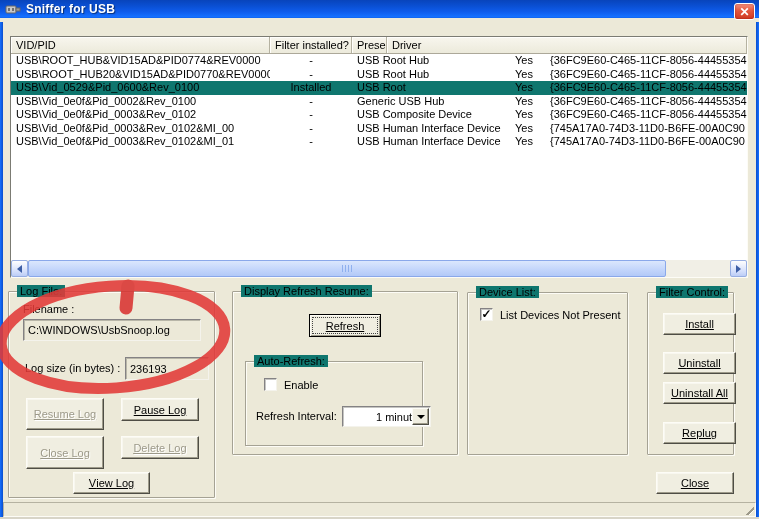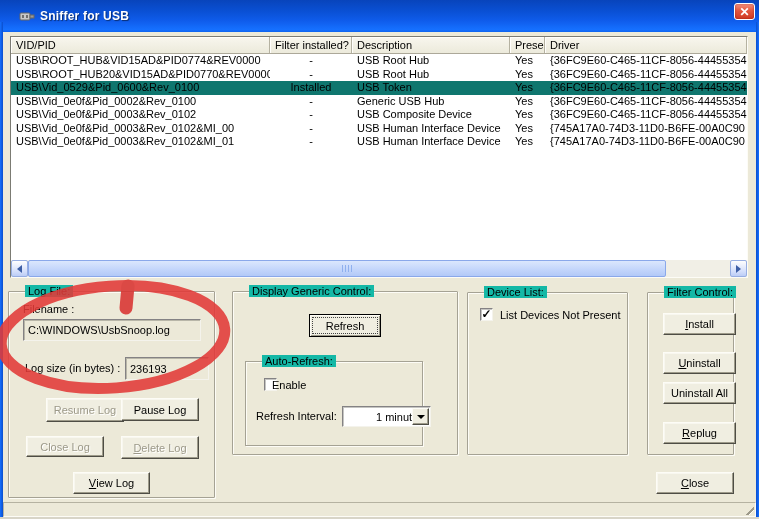--- a/index.html
+++ b/index.html
@@ -2,23 +2,23 @@
 <html><head>
 <meta charset="utf-8">
 <style>
   * { box-sizing: border-box; margin: 0; padding: 0; }
   html,body { width:759px; height:519px; }
   body { font-family:"Liberation Sans", sans-serif; font-size:11px; color:#000; }
 
   #window { position:relative; width:759px; height:519px; background:#ece9d8; overflow:hidden; }
 
   
-  .titlebar { position:absolute; left:0; top:0; width:759px; height:32px;
+  .titlebar { position:absolute; left:0; top:0; width:759px; height:18px;
     background:linear-gradient(180deg,#0844bb 0%,#0a50d4 35%,#0f5ceb 65%,#1570ff 92%,#0f63ef 100%);
-    display:flex; align-items:center; padding-left:19px; }
+    display:flex; align-items:center; padding-left:5px; }
   .titlebar-title { color:#fff; font-weight:bold; font-size:12px; margin-left:5px;
     text-shadow:1px 1px 1px rgba(0,0,0,.5); letter-spacing:.2px; }
   .app-icon { width:16px; height:14px; display:inline-block; }
   .close-btn { position:absolute; right:4px; top:3px; width:21px; height:17px;
     background:linear-gradient(180deg,#f2927f 0%,#e3563e 45%,#cf3a22 100%);
     border:1px solid #fff; border-radius:3px; color:#fff; font-weight:bold; font-size:12px;
     display:flex; align-items:center; justify-content:center; line-height:1;
     box-shadow:inset 0 0 2px rgba(120,0,0,.6); cursor:default; }
   .frame-left { position:absolute; left:0; top:22px; bottom:0; width:3px; background:linear-gradient(90deg,#1570ff,#0a4ecd); }
   .frame-right { position:absolute; right:0; top:22px; bottom:0; width:3px; background:linear-gradient(90deg,#0a4ecd,#1570ff); }
@@ -48,31 +48,31 @@
   .tri-right { width:0; height:0; border-top:4px solid transparent; border-bottom:4px solid transparent; border-left:5px solid #3e5fa6; }
   .sb-thumb { position:absolute; left:17px; top:0; width:638px; height:17px;
     background:linear-gradient(180deg,#dbe7fd 0%,#c4d6fb 55%,#b2c9f8 100%);
     border:1px solid #8aa8ea; border-radius:2px; display:flex; align-items:center; justify-content:center; }
   .sb-grip { width:11px; height:7px;
     background:repeating-linear-gradient(90deg,#8fb0ee 0 1px,rgba(0,0,0,0) 1px 3px); }
 
   
   .group { position:absolute; border:1px solid #a5a294; border-radius:1px;
     box-shadow:inset 1px 1px 0 #fdfcf6, 1px 1px 0 #fdfcf6; }
-  .group-label { position:absolute; top:-7px; left:16px; background:#14b8a6; padding:0 3px; white-space:nowrap; }
+  .group-label { position:absolute; top:-7px; left:8px; background:#0f766e; padding:0 3px; white-space:nowrap; }
   .subgroup { position:absolute; border:1px solid #a5a294;
     box-shadow:inset 1px 1px 0 #fdfcf6, 1px 1px 0 #fdfcf6; }
 
   .lbl { position:absolute; white-space:nowrap; }
 
   
   .btn { position:absolute; background:#f0eee1; font-family:"Liberation Sans",sans-serif; font-size:11px;
     border:1px solid; border-color:#fdfcf6 #4e4d45 #4e4d45 #fdfcf6;
     box-shadow:inset -1px -1px 0 #9e9b8a, inset 1px 1px 0 #f8f7ef;
-    display:flex; align-items:center; justify-content:center; cursor:default; white-space:nowrap; }
+    display:flex; align-items:center; justify-content:center; cursor:default; white-space:nowrap;text-decoration:underline; }
   .btn.disabled { color:#9c9989; text-shadow:1px 1px 0 #fff; }
   .btn.default { border-color:#000; box-shadow:inset 1px 1px 0 #fdfcf6, inset -1px -1px 0 #9e9b8a;
     outline:1px dotted #444; outline-offset:-4px; }
 
   
   .field { position:absolute; background:#ece9d8; border:1px solid; border-color:#848284 #f4f3ec #f4f3ec #848284;
     box-shadow:inset 1px 1px 0 rgba(90,90,80,.35); display:flex; align-items:center; padding-left:4px; white-space:nowrap; }
 
   
   .checkbox { position:absolute; width:13px; height:13px; background:#fff; border:1px solid;
@@ -121,21 +121,20 @@
       </span>
   </div>
   <div class="frame-left"></div>
   <div class="frame-right"></div>
   <div class="frame-bottom"></div>
 
   <div class="listview">
     <div class="lv-header">
       <div class="hcell c1">VID/PID</div>
       <div class="hcell c2">Filter installed?</div>
-      <div class="hcell c3">Description</div>
       <div class="hcell c4">Present</div>
       <div class="hcell c5">Driver</div>
     </div>
     <div class="lv-rows">
       <div class="trow">
         <div class="cell c1">USB\ROOT_HUB&amp;VID15AD&amp;PID0774&amp;REV0000</div>
         <div class="cell c2">-</div>
         <div class="cell c3">USB Root Hub</div>
         <div class="cell c4">Yes</div>
         <div class="cell c5">{36FC9E60-C465-11CF-8056-44455354</div>
@@ -143,21 +142,21 @@
       <div class="trow">
         <div class="cell c1">USB\ROOT_HUB20&amp;VID15AD&amp;PID0770&amp;REV0000</div>
         <div class="cell c2">-</div>
         <div class="cell c3">USB Root Hub</div>
         <div class="cell c4">Yes</div>
         <div class="cell c5">{36FC9E60-C465-11CF-8056-44455354</div>
       </div>
       <div class="trow selected">
         <div class="cell c1">USB\Vid_0529&amp;Pid_0600&amp;Rev_0100</div>
         <div class="cell c2">Installed</div>
-        <div class="cell c3">USB Token</div>
+        <div class="cell c3">USB Root</div>
         <div class="cell c4">Yes</div>
         <div class="cell c5">{36FC9E60-C465-11CF-8056-44455354</div>
       </div>
       <div class="trow">
         <div class="cell c1">USB\Vid_0e0f&amp;Pid_0002&amp;Rev_0100</div>
         <div class="cell c2">-</div>
         <div class="cell c3">Generic USB Hub</div>
         <div class="cell c4">Yes</div>
         <div class="cell c5">{36FC9E60-C465-11CF-8056-44455354</div>
       </div>
@@ -199,34 +198,34 @@
   <div class="group" style="left:8px; top:291px; width:207px; height:207px;">
     <span class="group-label">Log File:</span>
     <span class="lbl" style="left:14px; top:11px;">Filename :</span>
     <div class="field" style="left:14px; top:27px; width:178px; height:22px;">
       <span>C:\WINDOWS\UsbSnoop.log</span>
     </div>
     <span class="lbl" style="left:16px; top:70px;">Log size (in bytes) :</span>
     <div class="field" style="left:116px; top:65px; width:84px; height:23px;">
       <span>236193</span>
     </div>
-    <div class="btn disabled" style="left:17px; top:106px; width:78px; height:24px;margin-left:20px;">Resume Log</div>
+    <div class="btn disabled" style="left:17px; top:106px; width:78px; height:32px;">Resume Log</div>
     <div class="btn" style="left:112px; top:106px; width:78px; height:23px;">Pause Log</div>
-    <div class="btn disabled" style="left:17px; top:144px; width:78px; height:21px;">Close Log</div>
+    <div class="btn disabled" style="left:17px; top:144px; width:78px; height:33px;">Close Log</div>
     <div class="btn disabled" style="left:112px; top:144px; width:78px; height:23px;"><u>D</u>elete Log</div>
     <div class="btn" style="left:64px; top:180px; width:77px; height:22px;"><u>V</u>iew Log</div>
   </div>
 
   <div class="group" style="left:232px; top:291px; width:226px; height:164px;">
-    <span class="group-label">Display Generic Control:</span>
+    <span class="group-label">Display Refresh Resume:</span>
     <div class="btn default" style="left:76px; top:22px; width:72px; height:23px;">Refresh</div>
     <div class="subgroup" style="left:12px; top:69px; width:178px; height:85px;">
       <span class="group-label">Auto-Refresh:</span>
       <span class="checkbox" style="left:18px; top:16px;"></span>
-      <span class="lbl" style="left:26px; top:17px;">Enable</span>
+      <span class="lbl" style="left:38px; top:17px;">Enable</span>
       <span class="lbl" style="left:10px; top:48px;">Refresh Interval:</span>
       <div class="combo" style="left:96px; top:44px; width:89px; height:21px;">
         <span class="combo-text">1 minute</span>
         <span class="combo-btn">
             <span class="tri-down"></span>
           </span>
       </div>
     </div>
   </div>
 

